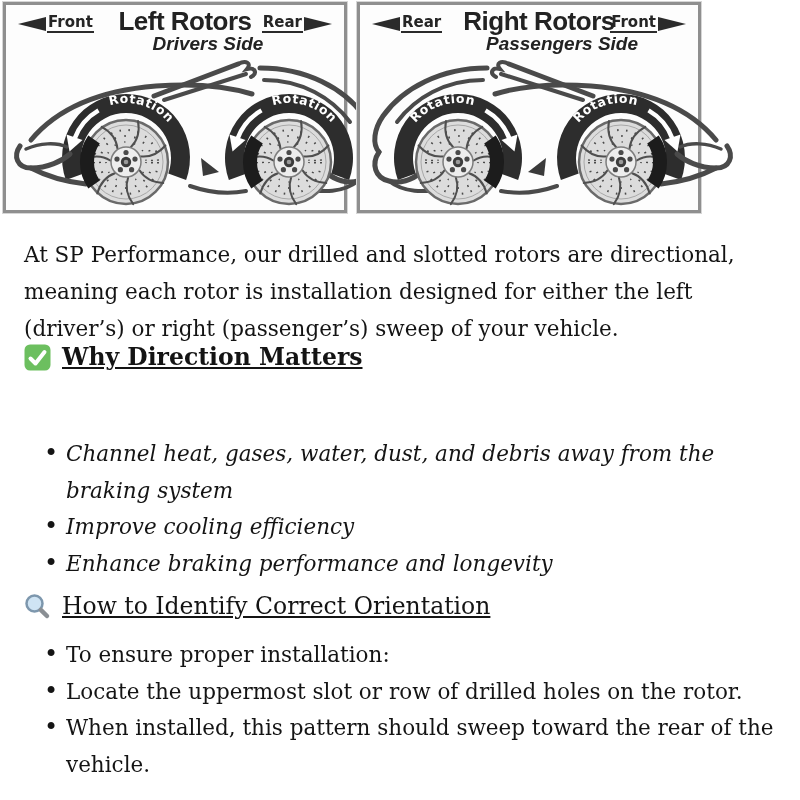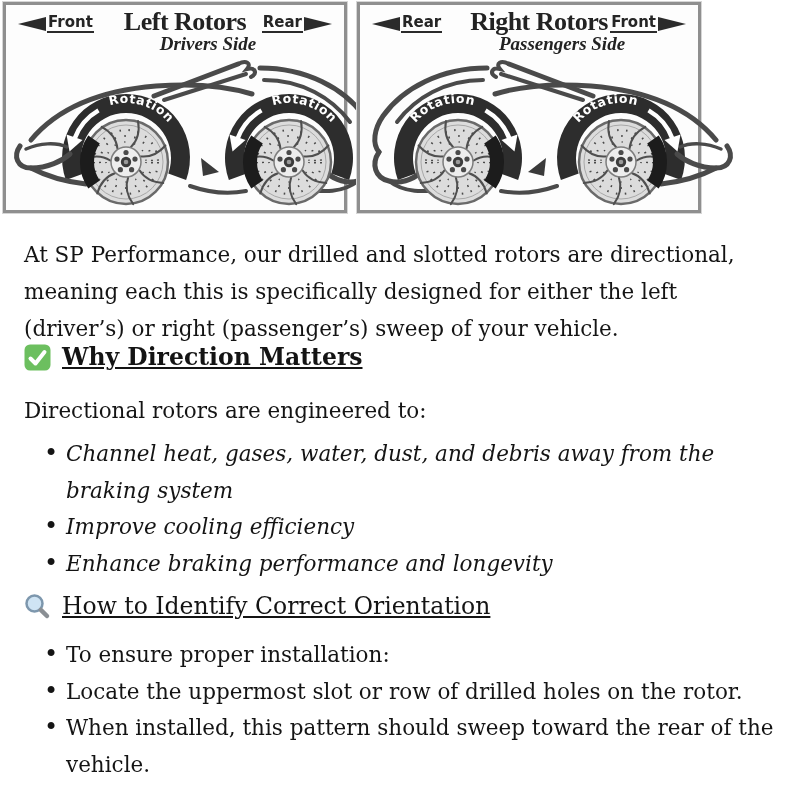--- a/index.html
+++ b/index.html
@@ -5,21 +5,21 @@
   html,body{margin:0;padding:0;background:#ffffff;}
   body{width:800px;height:800px;overflow:hidden;font-family:"DejaVu Serif",serif;color:#141414;}
   .page{position:relative;width:800px;height:800px;background:#fff;}
 
   
   .diagram{position:absolute;top:2px;left:3px;display:flex;gap:10px;}
   .panel{width:344px;height:211px;border:3px solid #8f8f8f;box-shadow:0 0 0 1px #d6d6d6;
          background:#fdfdfd;box-sizing:border-box;position:relative;}
   .panel-header{position:relative;height:48px;}
   .titles{position:absolute;left:0;right:0;top:2px;text-align:center;
-          font-family:Liberation Serif, serif;color:#222;padding-left:20px;}
+          font-family:Liberation Sans, sans-serif;color:#222;padding-left:20px;}
   .panel-title{font-size:26px;font-weight:bold;letter-spacing:-0.5px;line-height:29px;}
   .panel-sub{font-size:19px;font-weight:bold;font-style:italic;line-height:15px;margin-left:46px;}
   .dir{position:absolute;top:9px;display:flex;align-items:center;gap:1px;
        font-family:"DejaVu Sans",sans-serif;font-weight:bold;font-size:15px;color:#252525;}
   .dir-left{left:12px;}
   .dir-right{right:12px;}
   .dir-text{border-bottom:2.5px solid #2b2b2b;line-height:17px;padding:0 1px;}
   .tri{width:0;height:0;border-top:7px solid transparent;border-bottom:7px solid transparent;display:inline-block;}
   .tri-left{border-right:28px solid #2b2b2b;}
   .tri-right{border-left:28px solid #2b2b2b;}
@@ -168,33 +168,32 @@
         <path d="M288.5,58.4 A55,55 0 0 1 312.7,87.2" stroke="#ffffff" stroke-width="4.5" fill="none"></path>
         <polygon points="317.5,99.5 320.5,82.5 304.5,88" fill="#ffffff"></polygon>
         <path id="rar2" d="M209.3,87.2 A55,55 0 0 1 312.7,87.2" fill="none" stroke="none"></path>
         <text class="rot-text"><textPath href="#rar2" startOffset="38%" text-anchor="middle">Rotation</textPath></text>
       </svg>
     </div>
   </div>
 
   <div class="intro">
     <div>At SP Performance, our drilled and slotted rotors are directional,</div>
-    <div>meaning each this is specifically designed for either the left</div>
+    <div>meaning each rotor is installation designed for either the left</div>
     <div>(driver’s) or right (passenger’s) sweep of your vehicle.</div>
   </div>
 
   <div class="h-sec h1">
     <svg class="emoji" width="27" height="27" viewBox="0 0 27 27">
       <rect x="0.5" y="0.5" width="26" height="26" rx="5.5" fill="#6cbf5f"></rect>
       <polyline points="6.5,14.5 11.5,19.5 20.5,8" fill="none" stroke="#ffffff" stroke-width="4" stroke-linecap="round" stroke-linejoin="round"></polyline>
     </svg>
     <span class="h-bold">Why Direction Matters</span>
   </div>
 
-  <div class="lead">Directional rotors are engineered to:</div>
 
   <ul class="blist ul1">
     <li>
       <div>Channel heat, gases, water, dust, and debris away from the</div>
       <div>braking system</div>
     </li>
     <li>
       <div>Improve cooling efficiency</div>
     </li>
     <li>

